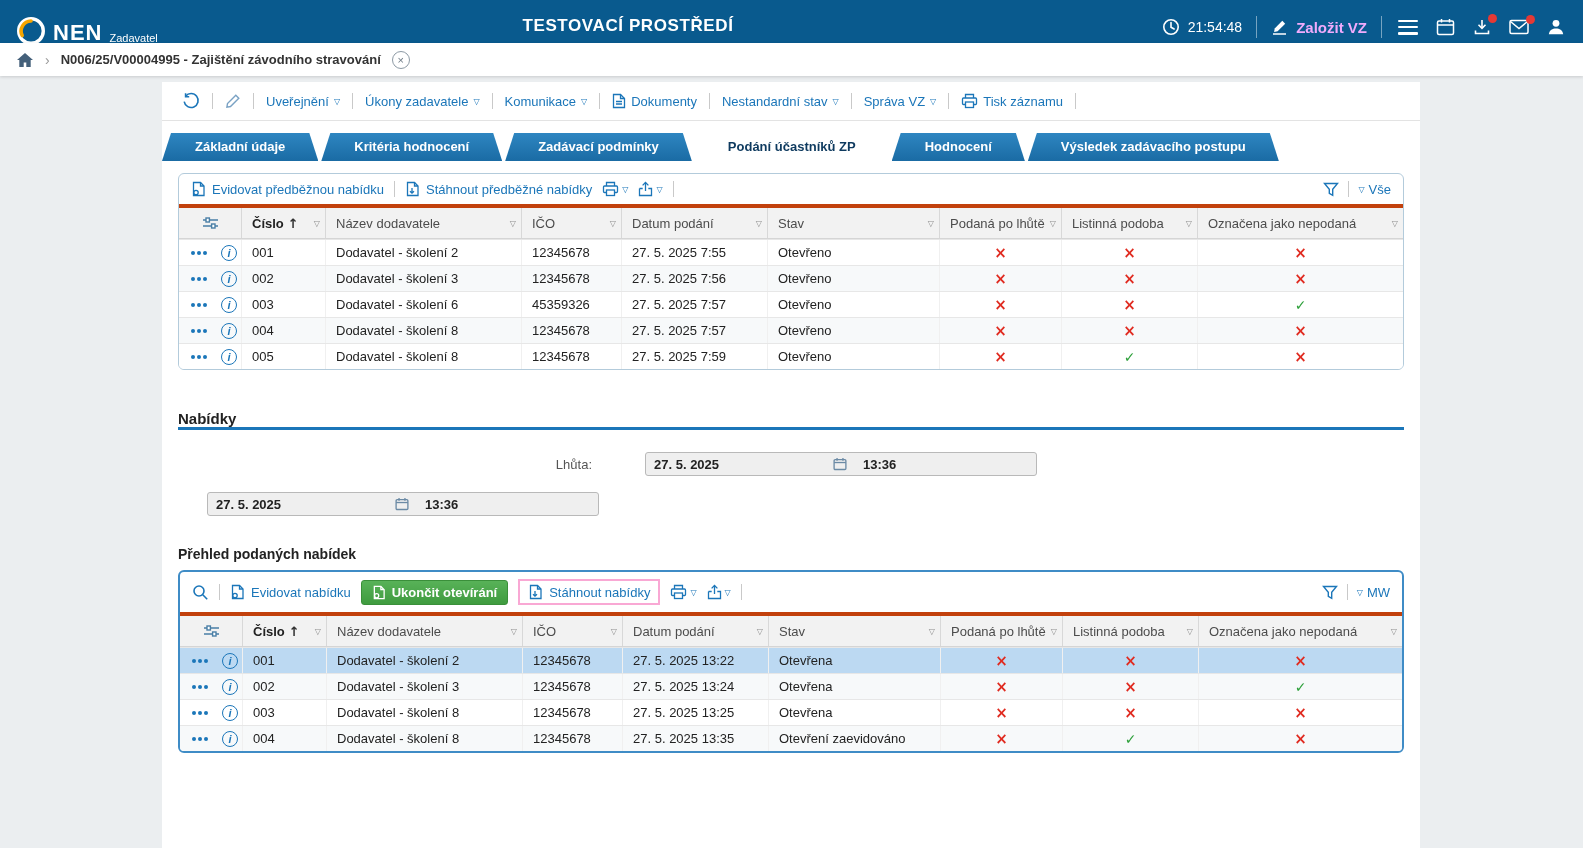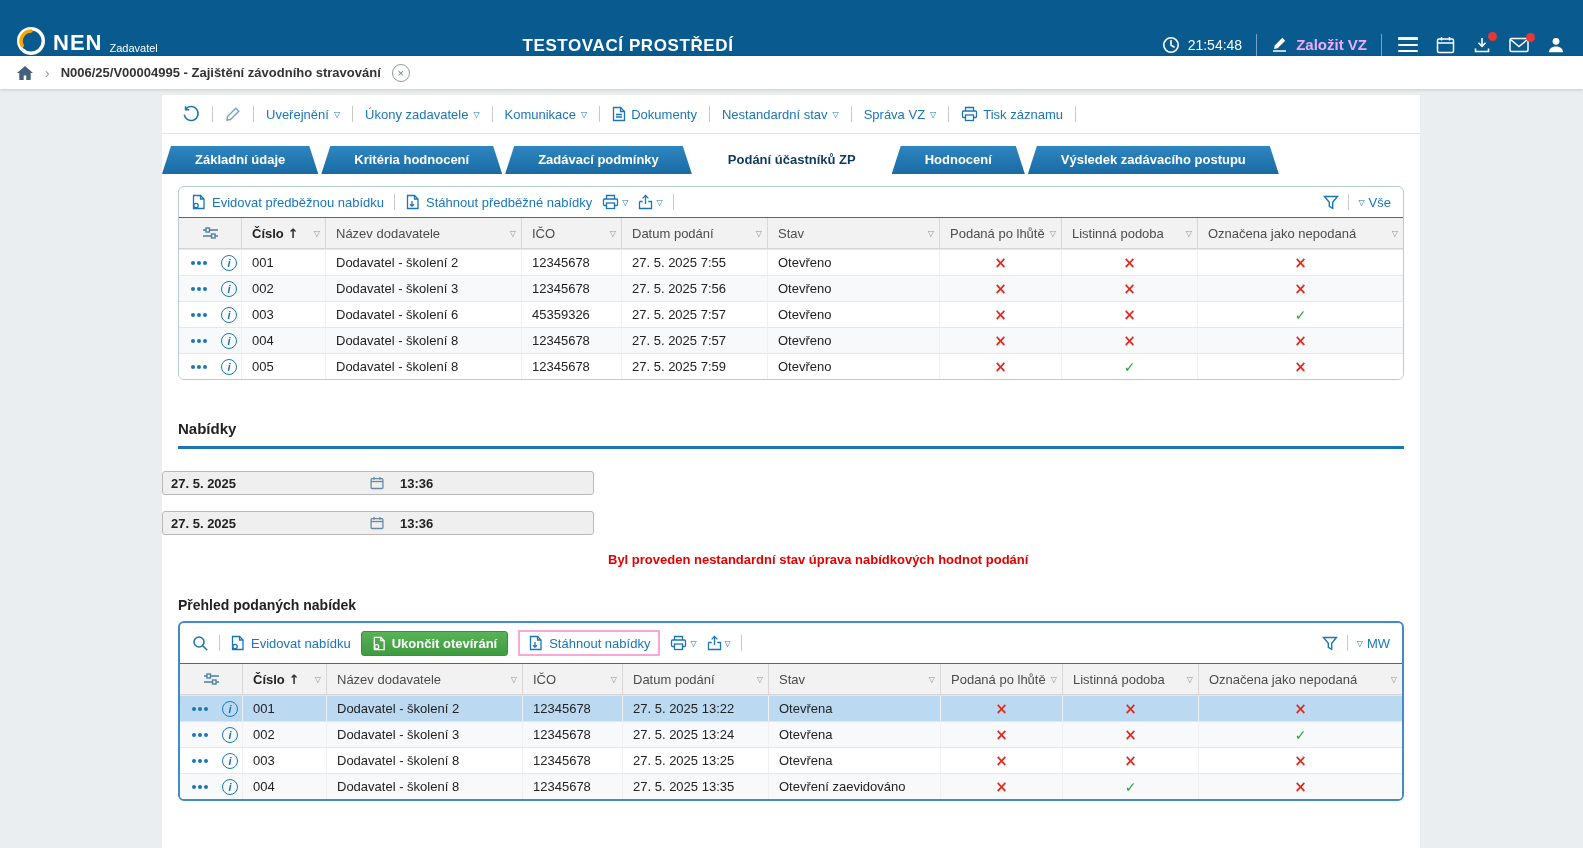--- a/index.html
+++ b/index.html
@@ -1,21 +1,21 @@
 <!DOCTYPE html>
 <html><head>
 <meta charset="utf-8">
 <style>
   * { margin:0; padding:0; box-sizing:border-box; }
   html,body { width:1583px; height:848px; overflow:hidden; }
   body { font-family:"Liberation Sans", sans-serif; font-size:13px; color:#222; background:#ebeef0; }
   [data-interactable="true"] { cursor:pointer; }
 
   
-  .topbar { height:56px; background:#095a8e; display:flex; align-items:flex-end; padding:0 16px; color:#fff; position:relative; }
+  .topbar { height:43px; background:#095a8e; display:flex; align-items:flex-start; padding:16px 16px; color:#fff; position:relative; }
   .brand { display:flex; align-items:flex-end; gap:7px; }
   .brand-name { font-size:22px; font-weight:bold; letter-spacing:1px; line-height:26px; }
   .brand-sub { font-size:11px; margin-bottom:2px; }
   .env-title { position:absolute; left:628px; transform:translateX(-50%); font-size:17px; font-weight:bold; letter-spacing:.6px; }
   .topbar-right { margin-left:auto; display:flex; align-items:center; gap:14px; }
   .tsep { width:1px; height:22px; background:rgba(255,255,255,.45); }
   .clock-wrap { display:flex; align-items:center; gap:8px; font-size:14px; }
   .create-vz { display:flex; align-items:center; gap:8px; background:none; border:none; color:#f0abfc; font-weight:bold; font-size:15px; font-family:inherit; }
   .icon-btn { background:none; border:none; position:relative; display:flex; align-items:center; padding:0 2px; }
   .badge { position:absolute; top:-4px; right:-4px; width:9px; height:9px; border-radius:50%; background:#e53935; }
@@ -48,45 +48,45 @@
   .panel.panel2 { border:2px solid #3f8cc6; margin-top:6px; }
   .ptoolbar { display:flex; align-items:center; gap:10px; padding:7px 12px; color:#1b76b9; }
   .tlink { display:flex; align-items:center; gap:6px; color:#1b76b9; }
   .icon-caret { display:flex; align-items:center; gap:3px; }
   .ptool-right { margin-left:auto; display:flex; align-items:center; gap:9px; }
   .view-link { display:flex; align-items:center; gap:4px; color:#1b76b9; }
   .green-btn { display:flex; align-items:center; gap:6px; background:linear-gradient(#58b258,#3f9b3f); border:1px solid #3a8f3a; border-radius:3px; color:#fff; font-weight:bold; font-size:13px; font-family:inherit; padding:4px 10px; }
   .red-outline { display:flex; align-items:center; gap:6px; border:2px solid #f9a8d4; padding:3px 8px; }
 
   .tgrid { display:grid; grid-template-columns:62px 84px 196px 100px 146px 172px 122px 136px minmax(0,1fr); }
-  .thead { background:#f2f2f2; border-top:1px solid #c2410c; border-bottom:1px solid #d5d5d5; }
+  .thead { background:#f2f2f2; border-top:4px solid #c2410c; border-bottom:1px solid #d5d5d5; }
   .hcell { position:relative; height:30px; display:flex; align-items:center; padding:0 18px 0 10px; color:#4c4c4c; border-left:1px solid #d8d8d8; white-space:nowrap; overflow:hidden; }
   .hcell.h-first { border-left:none; justify-content:center; padding:0; }
   .hcell.sorted .lbl { font-weight:bold; color:#222; }
   .hsort { margin-left:4px; font-weight:bold; color:#333; font-family:"DejaVu Sans",sans-serif; }
   .trow { border-top:1px solid #e7e7e7; background:#fff; }
   .trow:nth-child(even) { background:#f7f9fa; }
   .trow.selected { background:#bcd9f2; }
   .cell { height:25px; display:flex; align-items:center; padding:0 10px; border-left:1px solid #f0f0f0; white-space:nowrap; overflow:hidden; }
   .cell.c-act { border-left:none; gap:12px; padding-left:12px; }
   .c-mark { justify-content:center; }
   .mark { font-family:"DejaVu Sans",sans-serif; font-weight:bold; }
   .mark.x { color:#e02b20; font-size:15px; }
   .mark.check { color:#2fa13c; font-size:14px; }
   .ooo-icon { display:flex; align-items:center; }
   .ooo-icon i { width:4px; height:4px; border-radius:50%; background:#1b76b9; margin-right:2px; }
   .info-icon { width:16px; height:16px; min-width:16px; border:1px solid #1b76b9; border-radius:50%; color:#1b76b9; font-size:11px; font-weight:bold; font-style:italic; display:flex; align-items:center; justify-content:center; }
 
   
-  .section-head { margin:40px 16px 0; border-bottom:3px solid #1b76b9; padding-bottom:9px; }
+  .section-head { margin:40px 16px 0; border-bottom:3px solid #1b76b9; padding-bottom:0; }
   .section-head h2 { font-size:15px; color:#222; }
   .form { margin-top:22px; }
   .form-row { display:flex; align-items:center; margin-bottom:16px; }
   .form-label { width:438px; text-align:right; padding-right:8px; color:#555; }
-  .dt-field { width:432px; height:24px; background:#efefef; border:1px solid #b9b9b9; border-radius:3px; display:flex; align-items:center; font-weight:bold; color:#222; }
+  .dt-field { width:392px; height:24px; background:#efefef; border:1px solid #b9b9b9; border-radius:3px; display:flex; align-items:center; font-weight:bold; color:#222;margin-left:45px; }
   .dt-date { flex:1; padding-left:8px; }
   .dt-cal { display:flex; padding:0 6px; }
   .dt-time { flex:1; padding-left:10px; }
   .send-row { margin-left:446px; }
   .send-btn { width:432px; height:23px; background:#fff; border:1px solid #a9a9a9; border-radius:3px; color:#1b76b9; font-size:13px; font-family:inherit; }
   .warning { margin:17px 0 0 446px; color:#e50000; font-weight:bold; }
   .subsection-title { margin:30px 16px 8px; font-size:14px; font-weight:bold; color:#222; }
 </style>
 </head>
 <body>
@@ -451,20 +451,21 @@
   </div>
         </div>
   </div>
 
   <div class="section-head" data-interactable="false">
     <h2 data-interactable="false">Nabídky</h2>
   </div>
 
   <div class="form" data-interactable="false">
     <div class="form-row">
+      <label class="form-label" data-interactable="false">Lhůta:</label>
       <div class="dt-field" data-interactable="true">
         <span class="dt-date" data-interactable="true">27. 5. 2025</span>
         <span class="dt-cal" data-interactable="true">
           <svg width="14" height="14" viewBox="0 0 19 18" fill="none" stroke="#6b8aa5" stroke-width="1.8">
             <rect x="1.5" y="3" width="16" height="13.5" rx="1.5"></rect>
                 <path d="M1.5 7h16"></path>
                 <path d="M5.5 1v3.5M13.5 1v3.5"></path>
           </svg>
         </span>
         <span class="dt-time" data-interactable="true">13:36</span>
@@ -476,21 +477,20 @@
         <span class="dt-cal" data-interactable="true">
           <svg width="14" height="14" viewBox="0 0 19 18" fill="none" stroke="#6b8aa5" stroke-width="1.8">
             <rect x="1.5" y="3" width="16" height="13.5" rx="1.5"></rect>
                 <path d="M1.5 7h16"></path>
                 <path d="M5.5 1v3.5M13.5 1v3.5"></path>
           </svg>
         </span>
         <span class="dt-time" data-interactable="true">13:36</span>
       </div>
     </div>
-    <div class="warning" data-interactable="false">Byl proveden nestandardní stav úprava nabídkových hodnot podání</div>
   </div>
 
   <div class="subsection-title" data-interactable="false">Přehled podaných nabídek</div>
 
   <div class="panel panel2" data-interactable="false">
     <div class="ptoolbar" data-interactable="false">
       <span data-interactable="true" style="display:flex">
         <svg width="17" height="17" viewBox="0 0 17 17" fill="none" stroke="#1b76b9" stroke-width="1.6">
           <circle cx="7" cy="7" r="5"></circle>
               <path d="M10.8 10.8l4.4 4.4"></path>

